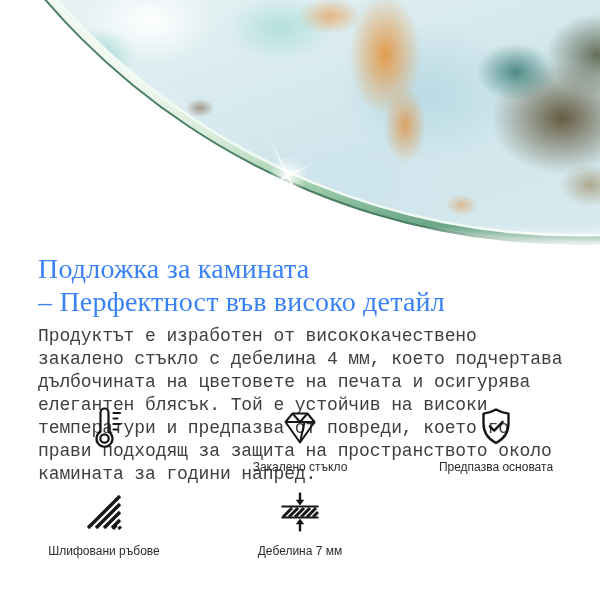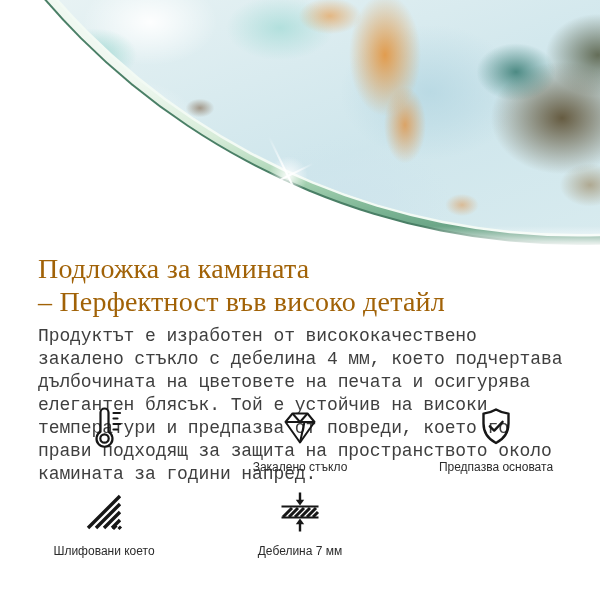--- a/index.html
+++ b/index.html
@@ -41,21 +41,21 @@
   .sparkle .ray1{position:absolute;left:-44px;top:-1px;width:88px;height:2px;transform:rotate(64deg);
       background:linear-gradient(90deg, rgba(255,255,255,0), #fff 46%, #fff 54%, rgba(255,255,255,0));}
   .sparkle .ray2{position:absolute;left:-28px;top:-1px;width:56px;height:2px;transform:rotate(-26deg);
       background:linear-gradient(90deg, rgba(255,255,255,0), #fff 46%, #fff 54%, rgba(255,255,255,0));}
   .hero-fade{position:absolute;left:0;right:0;bottom:0;height:24px;
       background:linear-gradient(180deg, rgba(255,255,255,0), #fff 85%);}
 
   
   .title{position:absolute;top:233px;left:38px;right:30px;
       font-family:"Liberation Serif","DejaVu Serif",serif;
-      font-size:28px;line-height:33px;font-weight:400;color:#a16207;letter-spacing:.2px;}
+      font-size:28px;line-height:33px;font-weight:400;color:#3b82f6;letter-spacing:.2px;}
   .desc{position:absolute;top:307px;left:38px;width:534px;
       font-size:18px;line-height:23px;color:#3f3f3f;letter-spacing:-0.1px;font-family:Liberation Mono, monospace;}
 
   
   .features{position:absolute;top:404px;left:6px;right:6px;
       display:grid;grid-template-columns:1fr 1fr 1fr;row-gap:14px;}
   .feature{display:flex;flex-direction:column;align-items:center;}
   .icon-box{height:48px;display:flex;align-items:center;justify-content:center;}
   .feature-label{margin-top:8px;font-size:12px;line-height:14px;color:#2b2b2b;text-align:center;}
   .feature svg{display:block;}
@@ -120,21 +120,21 @@
       <div class="feature-label">Предпазва основата</div>
     </div>
 
     <div class="feature">
       <div class="icon-box">
         <svg width="48" height="48" viewBox="0 0 48 48">
           <path d="M8 40 L40 8 M16 40 L40 16 M24 40 L40 24 M32 40 L40 32" fill="none" stroke="#171717" stroke-width="3.4"></path>
           <path d="M33 41 L36.5 37.5 M38.5 41 L41 38.5" fill="none" stroke="#171717" stroke-width="3"></path>
         </svg>
       </div>
-      <div class="feature-label">Шлифовани което</div>
+      <div class="feature-label">Шлифовани ръбове</div>
     </div>
 
     <div class="feature">
       <div class="icon-box">
         <svg width="48" height="48" viewBox="0 0 48 48">
           <path d="M5.5 18.5 H42.5 M5.5 29.5 H42.5" fill="none" stroke="#171717" stroke-width="2.2"></path>
           <path d="M7 29 L16 20 M13 29 L22 20 M19 29 L28 20 M25 29 L34 20 M31 29 L40 20 M37 29 L42 24" fill="none" stroke="#171717" stroke-width="3"></path>
           <path d="M24 4.5 V12.5 M24 43.5 V35.5" fill="none" stroke="#171717" stroke-width="2.4"></path>
           <polygon points="24,17.5 19.8,11.8 28.2,11.8" fill="#171717"></polygon>
           <polygon points="24,30.5 19.8,36.2 28.2,36.2" fill="#171717"></polygon>

